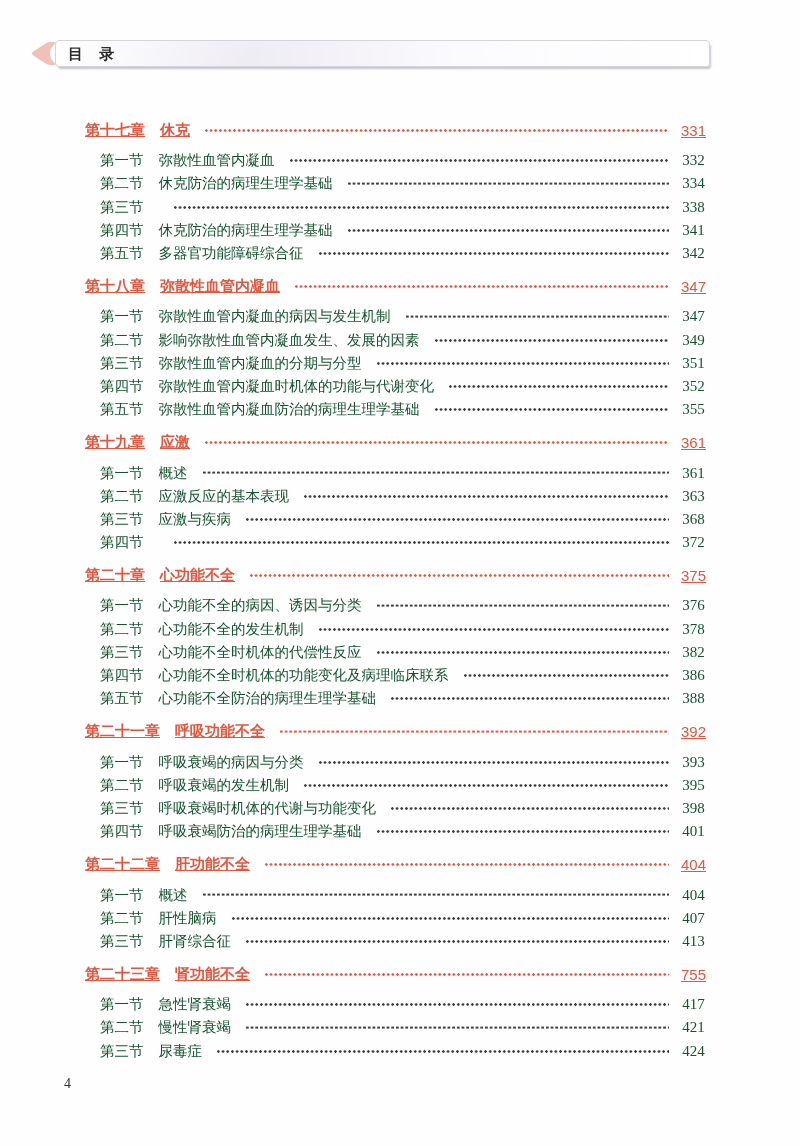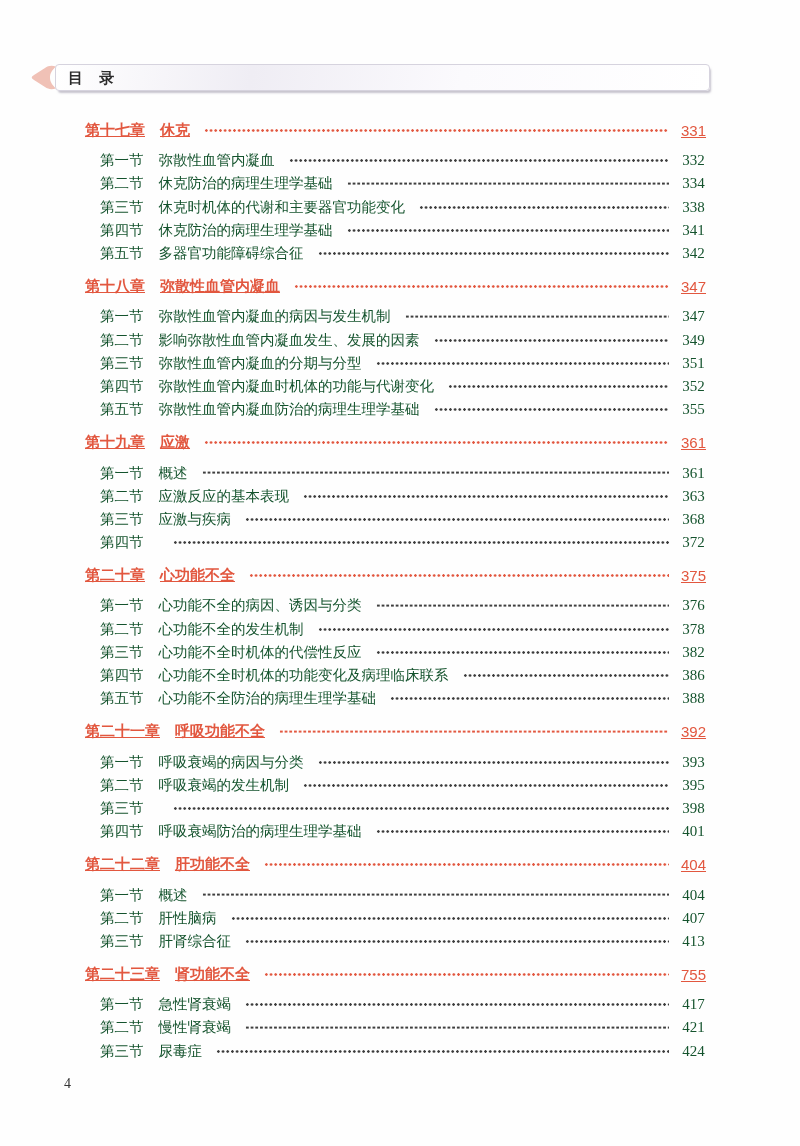--- a/index.html
+++ b/index.html
@@ -4,21 +4,21 @@
 <style>
   html,body{margin:0;padding:0;}
   body{
     width:800px;height:1146px;position:relative;background:#fefefe;
     font-family:"Liberation Serif","DejaVu Serif",serif;color:#1d1d1d;
     overflow:hidden;
     --accent:#e2573f;--accent-soft:#f0c1b6;
   }
 
   
-  .header{position:absolute;left:55px;top:64px;width:655px;height:27px;}
+  .header{position:absolute;left:55px;top:40px;width:655px;height:27px;}
   .header-bar{
     position:absolute;left:0;top:0;right:0;bottom:0;
     border:1px solid #d6d3de;border-radius:4px;
     background:linear-gradient(100deg,#ffffff 0%,#efedf4 30%,#fbfafd 62%,#ffffff 100%);
     box-shadow:2px 3px 2px -1px rgba(145,140,160,0.5);
   }
   .header-title{
     position:absolute;left:13px;top:0;height:27px;line-height:27px;
     font-family:"Liberation Sans","DejaVu Sans",sans-serif;
     font-weight:bold;font-size:15px;letter-spacing:6px;color:#2b2b2b;
@@ -79,21 +79,20 @@
 
   <div class="row section">
     <span class="label">第二节</span>
     <span class="title">休克防治的病理生理学基础</span>
     <span class="leader"></span>
     <span class="pageno">334</span>
   </div>
 
   <div class="row section">
     <span class="label">第三节</span>
-    <span class="title">休克时机体的代谢和主要器官功能变化</span>
     <span class="leader"></span>
     <span class="pageno">338</span>
   </div>
 
   <div class="row section">
     <span class="label">第四节</span>
     <span class="title">休克防治的病理生理学基础</span>
     <span class="leader"></span>
     <span class="pageno">341</span>
   </div>
@@ -239,20 +238,21 @@
 
   <div class="row section">
     <span class="label">第二节</span>
     <span class="title">呼吸衰竭的发生机制</span>
     <span class="leader"></span>
     <span class="pageno">395</span>
   </div>
 
   <div class="row section">
     <span class="label">第三节</span>
+    <span class="title">呼吸衰竭时机体的代谢与功能变化</span>
     <span class="leader"></span>
     <span class="pageno">398</span>
   </div>
 
   <div class="row section">
     <span class="label">第四节</span>
     <span class="title">呼吸衰竭防治的病理生理学基础</span>
     <span class="leader"></span>
     <span class="pageno">401</span>
   </div>

